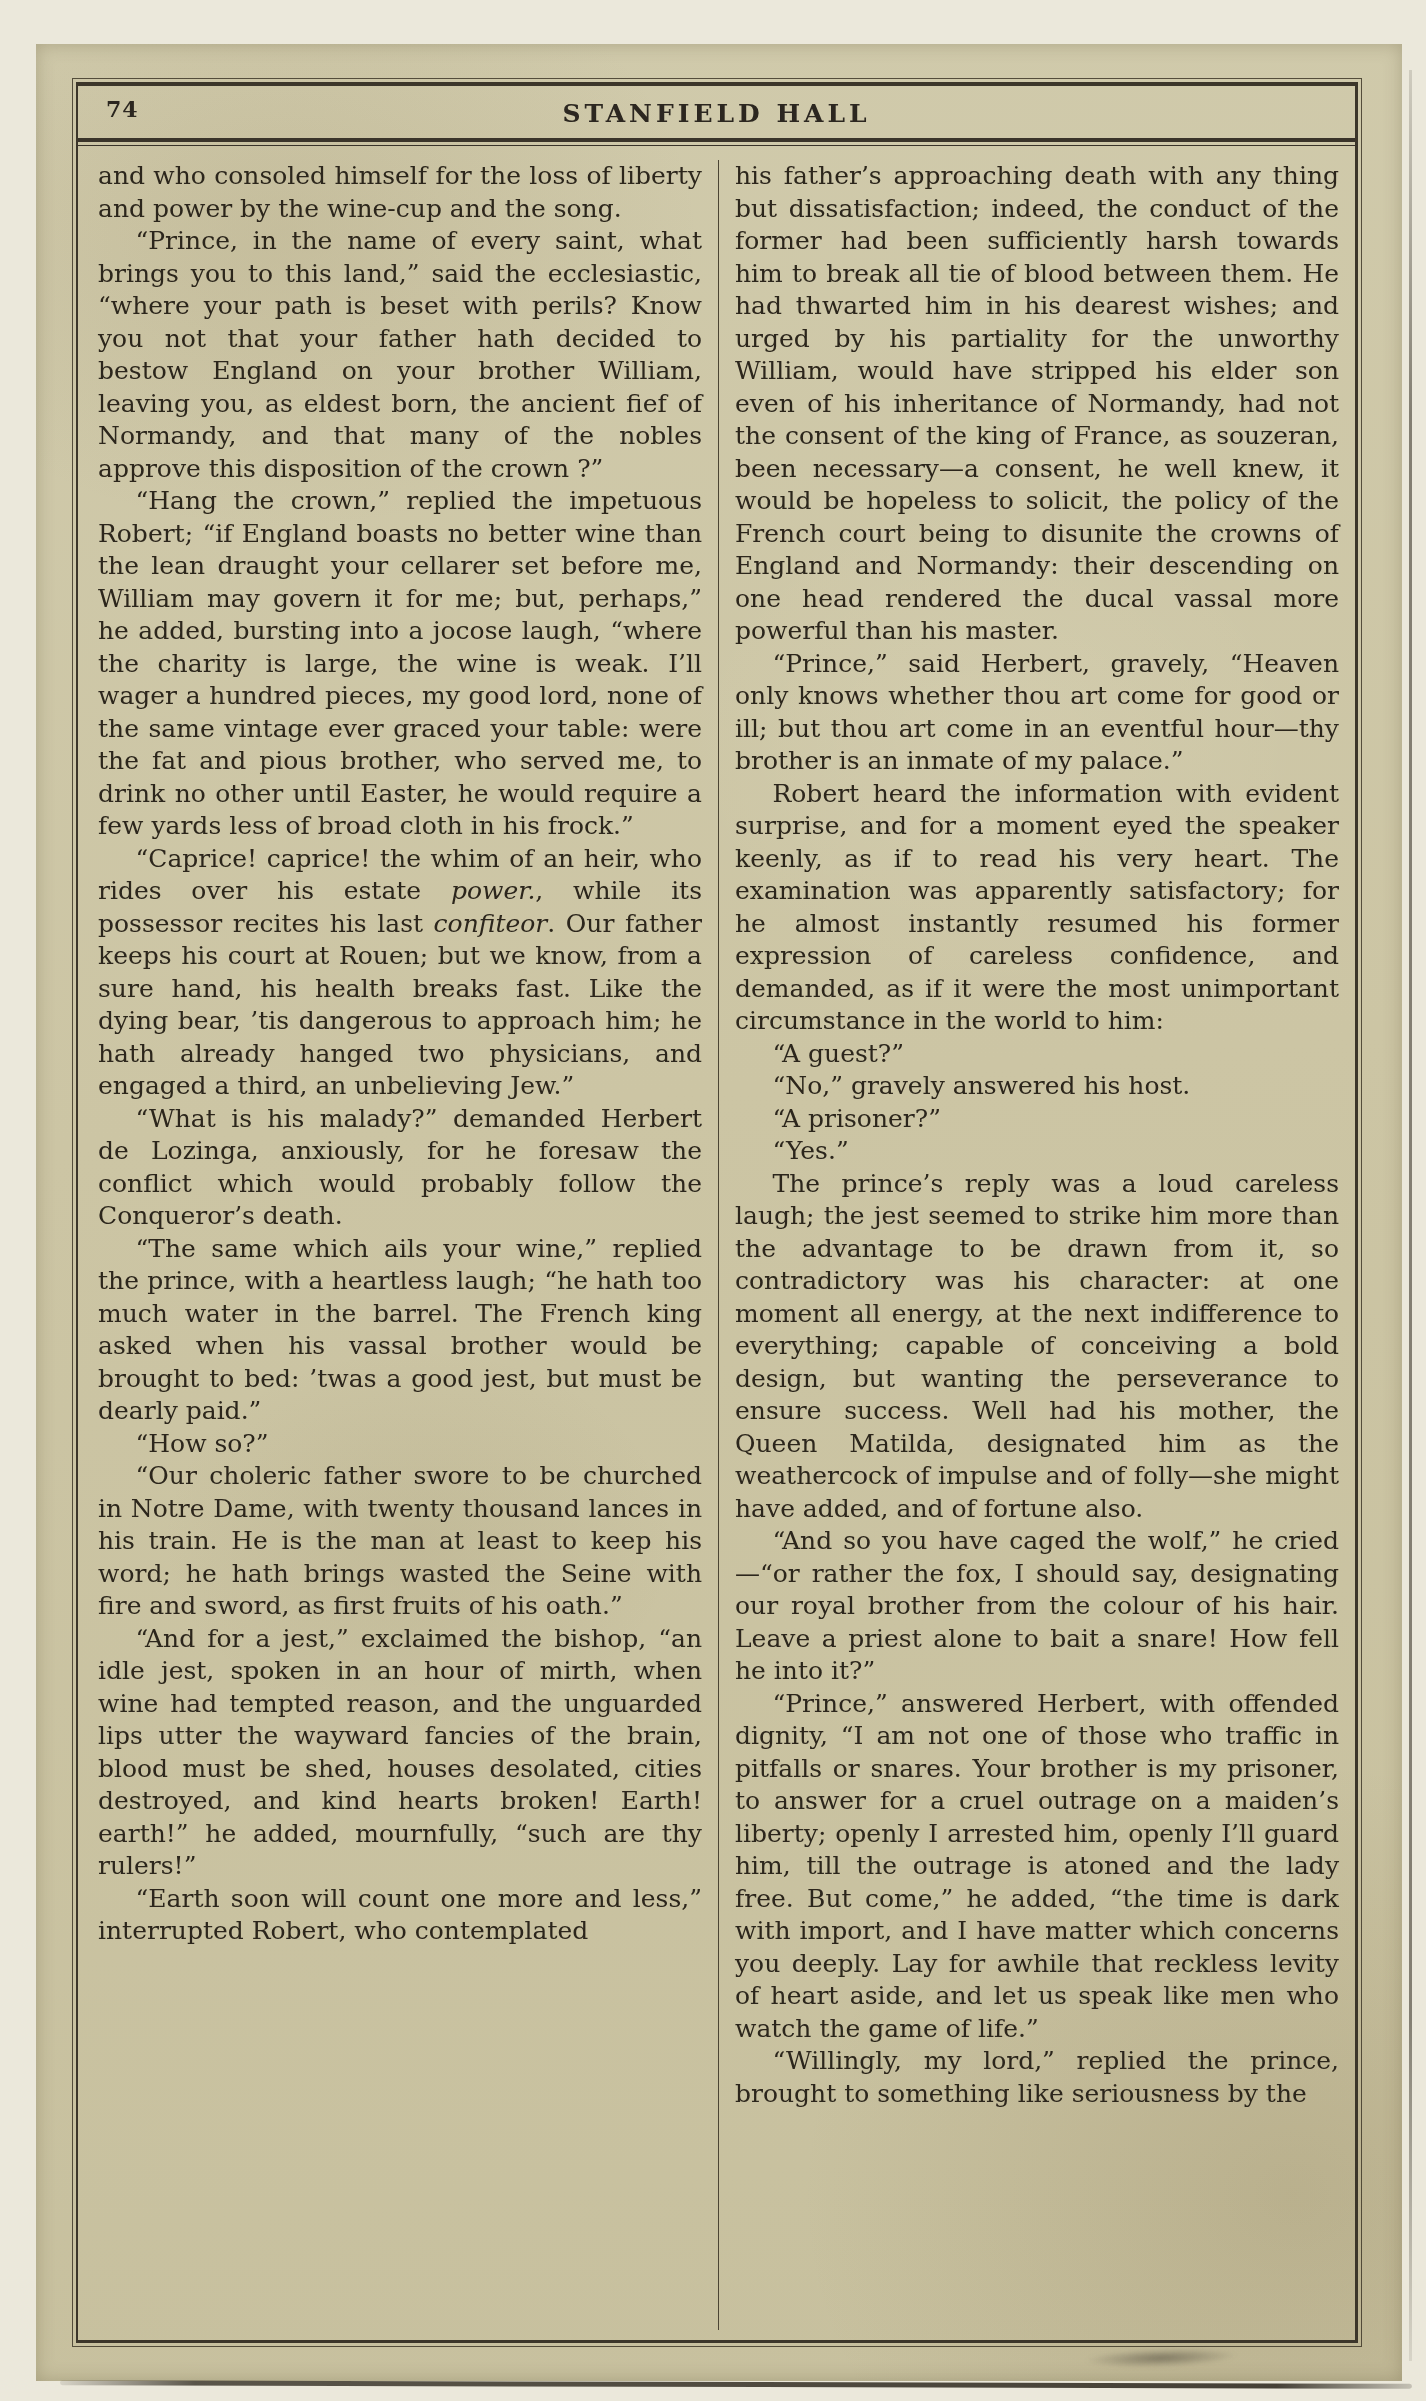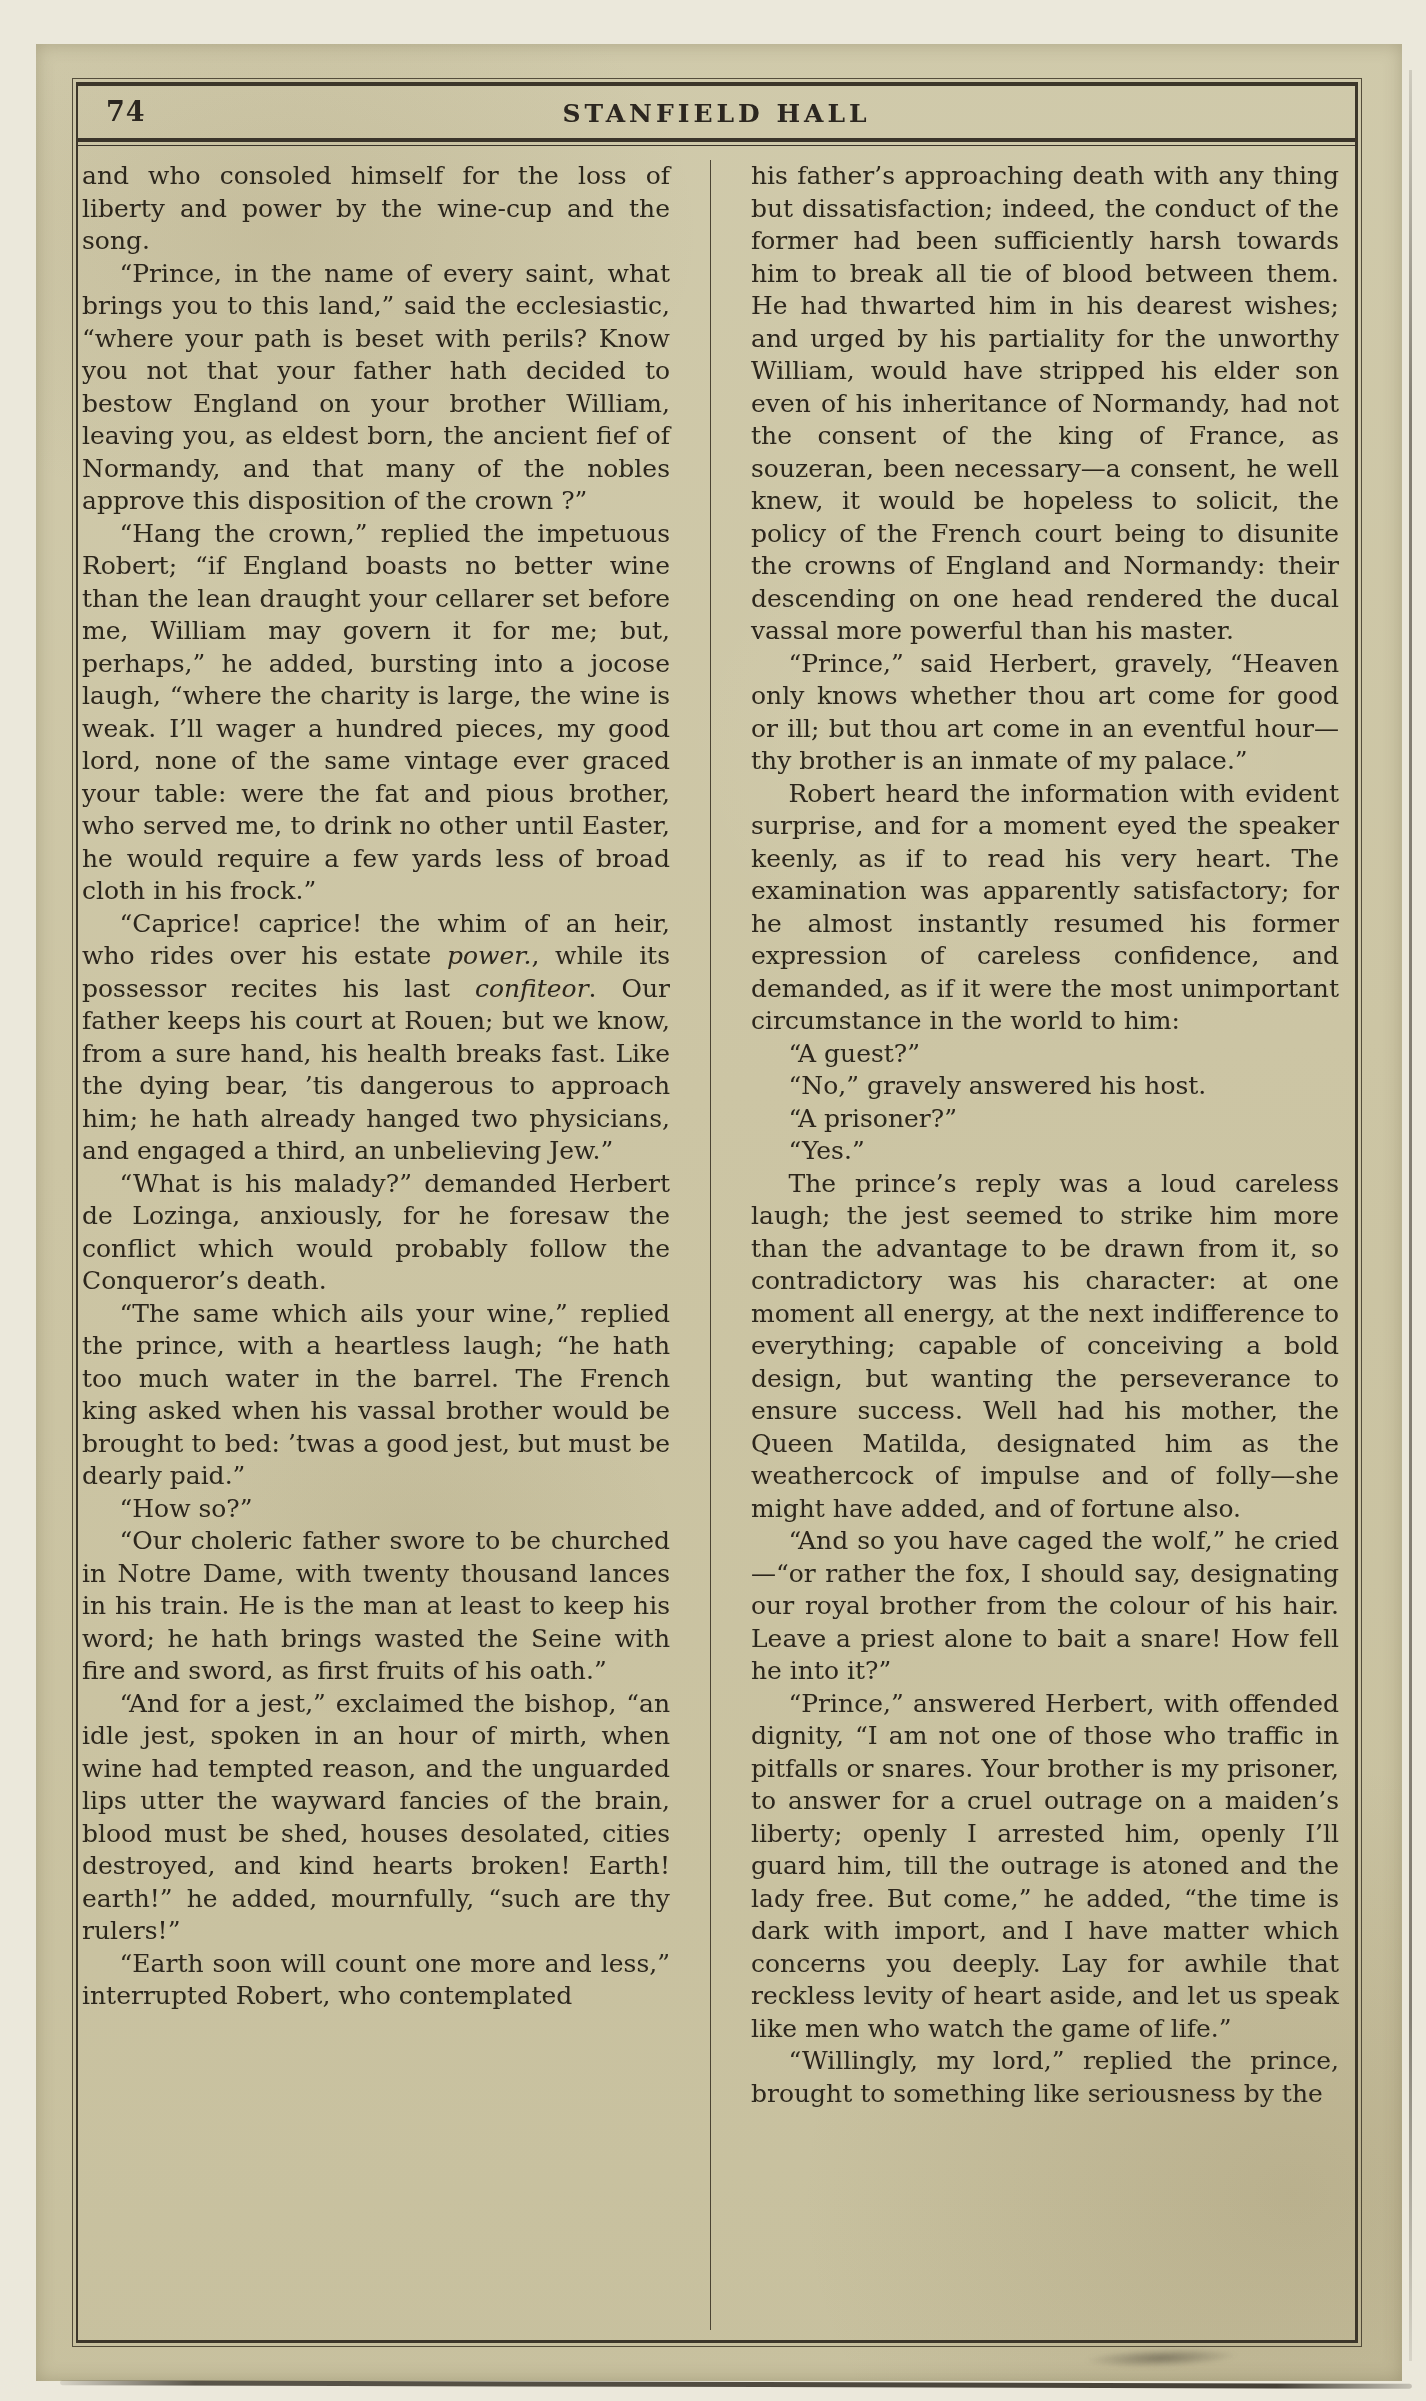--- a/index.html
+++ b/index.html
@@ -70,21 +70,21 @@
   
   .running-head {
     position: relative;
     flex: 0 0 auto;
     height: 52px;
   }
   .page-number {
     position: absolute;
     left: 28px; top: 10px;
     font-weight: bold;
-    font-size: 27px;
+    font-size: 22px;
     letter-spacing: 1px;
     color: #2c2720;
   }
   .page-title {
     position: absolute;
     left: 0; right: 0; top: 13px;
     text-align: center;
     font-weight: bold;
     font-size: 25px;
     letter-spacing: 4px;
@@ -95,23 +95,22 @@
     height: 3px;
     border-top: 4px solid #3a342a;
     border-bottom: 1px solid #3a342a;
   }
 
   
   .columns {
     flex: 1 1 auto;
     display: flex;
     align-items: stretch;
-    padding: 14px 16px 10px 4px;
+    padding: 14px 16px 10px 20px;
     overflow: hidden;
-    gap: 24px;
   }
   .col {
     flex: 1 1 0;
     color: #2c261c;
     font-size: 25px;
     line-height: 32.5px;
     text-align: justify;
     hyphens: auto;
     -webkit-hyphens: auto;
   }

